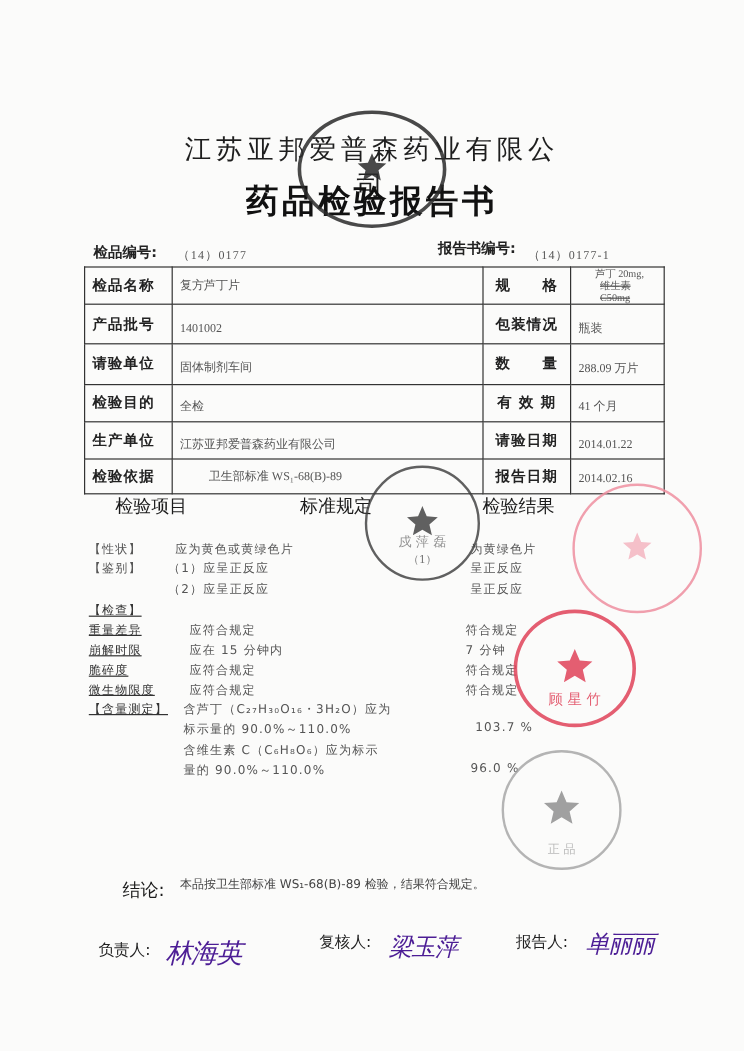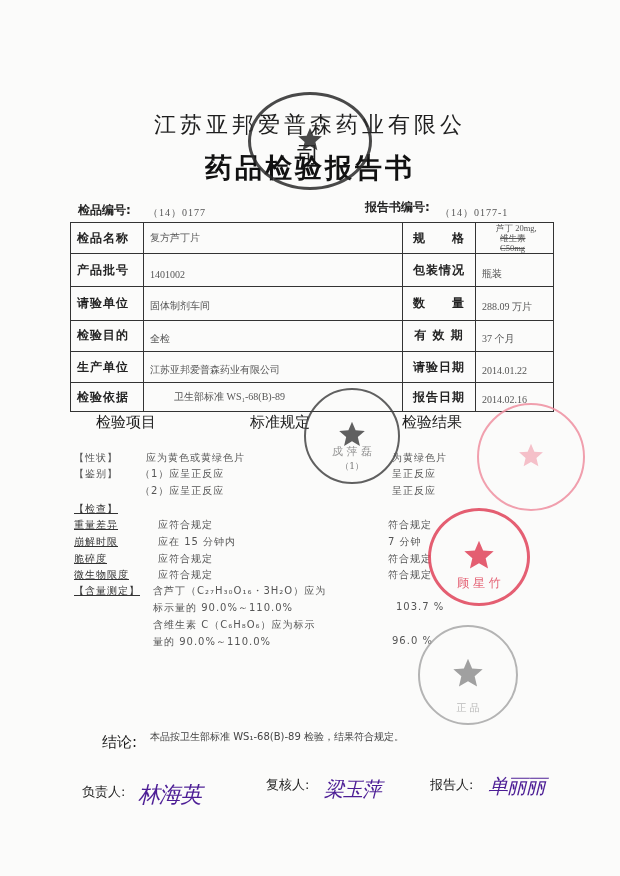--- a/index.html
+++ b/index.html
@@ -85,21 +85,21 @@
   <tr>
     <td class="lbl">请验单位</td>
     <td class="val" style="padding-top:6px;">固体制剂车间</td>
     <td class="lbl2">数　　量</td>
     <td class="val2" style="padding-top:8px;">288.09 万片</td>
   </tr>
   <tr>
     <td class="lbl">检验目的</td>
     <td class="val" style="padding-top:6px;">全检</td>
     <td class="lbl2">有 效 期</td>
-    <td class="val2" style="padding-top:6px;">37 个月</td>
+    <td class="val2" style="padding-top:6px;">41 个月</td>
   </tr>
   <tr>
     <td class="lbl">生产单位</td>
     <td class="val" style="padding-top:6px;">江苏亚邦爱普森药业有限公司</td>
     <td class="lbl2">请验日期</td>
     <td class="val2" style="padding-top:6px;">2014.01.22</td>
   </tr>
   <tr>
     <td class="lbl">检验依据</td>
     <td class="val" style="padding-left:30px;">卫生部标准 WS₁-68(B)-89</td>

